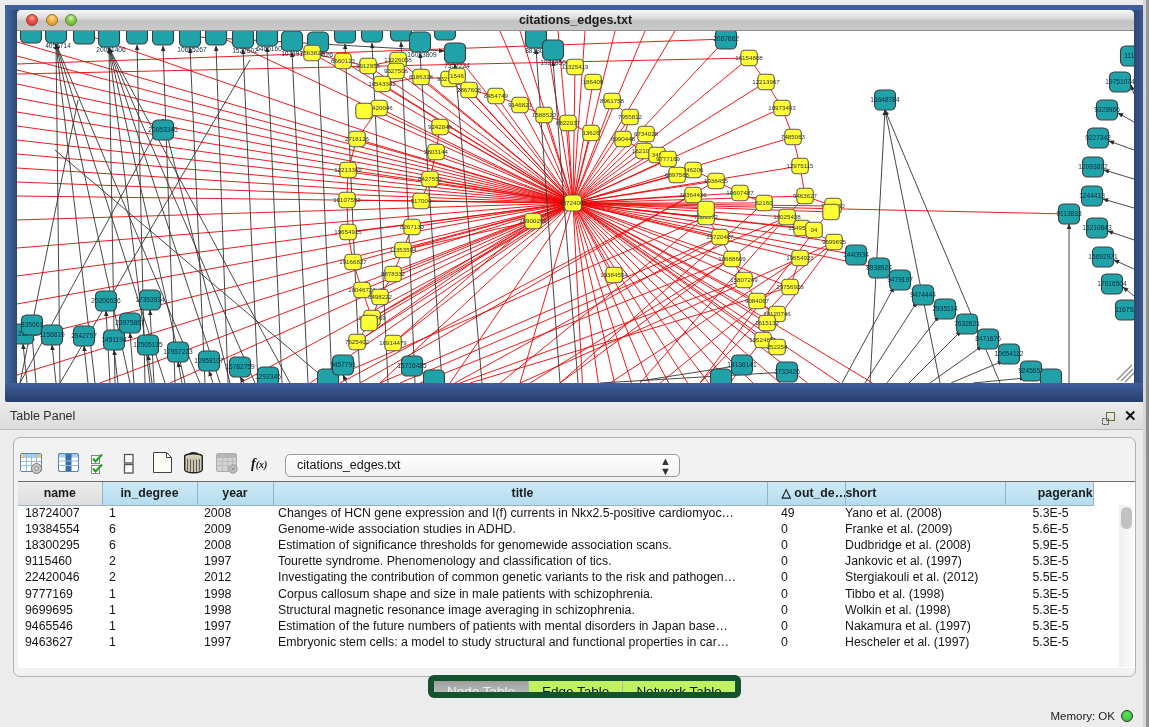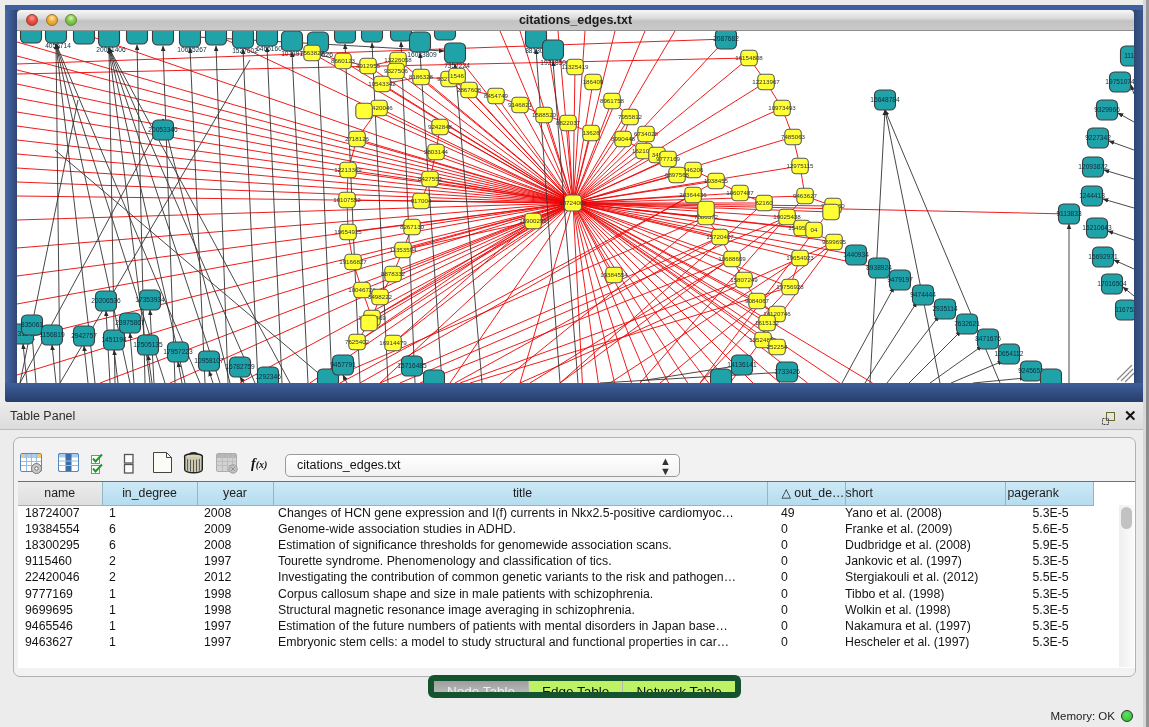--- a/index.html
+++ b/index.html
@@ -27,30 +27,30 @@
 #tp-head{left:0;top:403px;width:1143px;height:27px;background:linear-gradient(#ebebeb,#dcdcdc);border-bottom:1px solid #bcbcbc}
 #tp-head .t{position:absolute;left:10px;top:6px;font-size:12.5px;color:#2e2e2e}
 #float-ic{left:1102px;top:412px;width:13px;height:13px}
 #close-x{left:1124px;top:407px;font-size:15px;font-weight:bold;color:#111}
 #container{left:13px;top:437px;width:1123px;height:240px;background:#f2f2f2;border:1px solid #b2b2b2;border-radius:7px}
 #combo{left:285px;top:454px;width:395px;height:23px;background:linear-gradient(#ffffff,#f2f2f2);border:1px solid #9a9a9a;border-radius:5px;font-size:12.5px;color:#111;line-height:21px;padding-left:11px}
 #combo .ar{position:absolute;right:8px;top:1px;font-size:11px;color:#333;line-height:10px;text-align:center}
 
 #tbl{left:18px;top:481px;width:1117px;height:187px;background:#fff;border-top:1px solid #6f6f6f;overflow:hidden}
 table{border-collapse:collapse;table-layout:fixed;width:1075px;font-size:12.3px}
-th{height:23px;background:linear-gradient(#cde9f6,#b4dcee);border:1px solid #93b5c4;border-top:none;font-weight:normal;color:#1c1c1c;overflow:hidden;white-space:nowrap}
+th{height:23px;background:linear-gradient(#cde9f6,#b4dcee);border:1px solid #93b5c4;border-top:none;font-weight:bold;color:#1c1c1c;overflow:hidden;white-space:nowrap}
 th.c1{background:linear-gradient(#ececec,#dedede);border-left:none}
 td{height:16.1px;color:#141414;overflow:hidden;white-space:nowrap;padding:0}
 .c1{width:84px;padding-left:7px}
 .c2{width:95px;padding-left:7px}
 .c3{width:76px;padding-left:7px}
 .c4{width:494px;padding-left:5px}
 .c5{width:78px;padding-left:14px}
 .c6{width:160px;text-align:left}
-.c7{width:88px;padding-left:2px;text-align:left}
+.c7{width:88px;padding-left:2px;text-align:right}
 th.c1,th.c2,th.c3{text-align:center;padding-left:0}
 th.c5{text-align:left}
 td.c7{text-align:center;padding-left:3px}
 
 #sbar{left:1119px;top:505px;width:15px;height:162px;background:linear-gradient(90deg,#efefef,#fbfbfb)}
 #sthumb{left:1121px;top:507px;width:11px;height:22px;background:#c2c2c2;border-radius:6px}
 
 #tabs{left:428px;top:675px;height:23px;border:6px solid #14532d;border-radius:6px;overflow:hidden;display:flex}
 #tabs div{font-size:13.5px;line-height:21px;padding:0 13px;background:#bef264;color:#111;border-left:1px solid #b5b5b5}
 #tabs div.sel{background:linear-gradient(#9e9e9e,#b6b6b6);color:#efefef;border-left:none}

